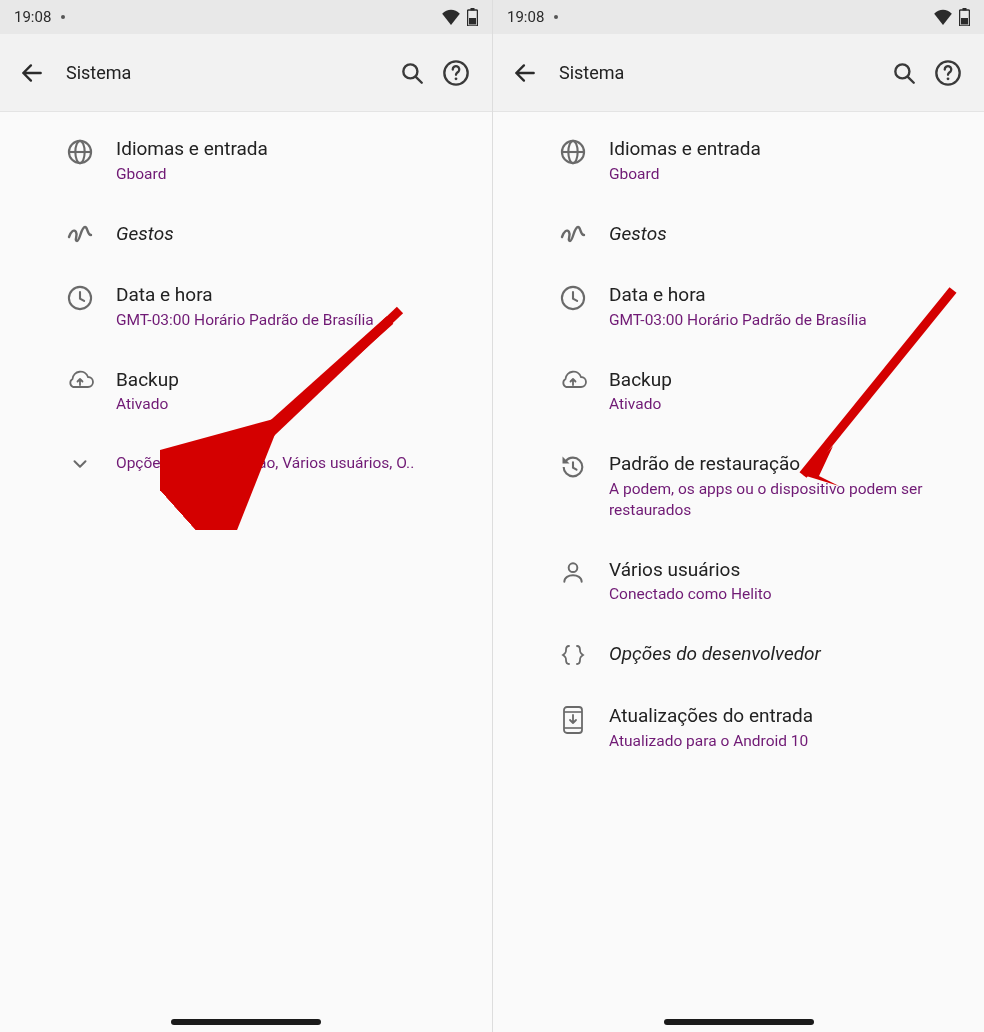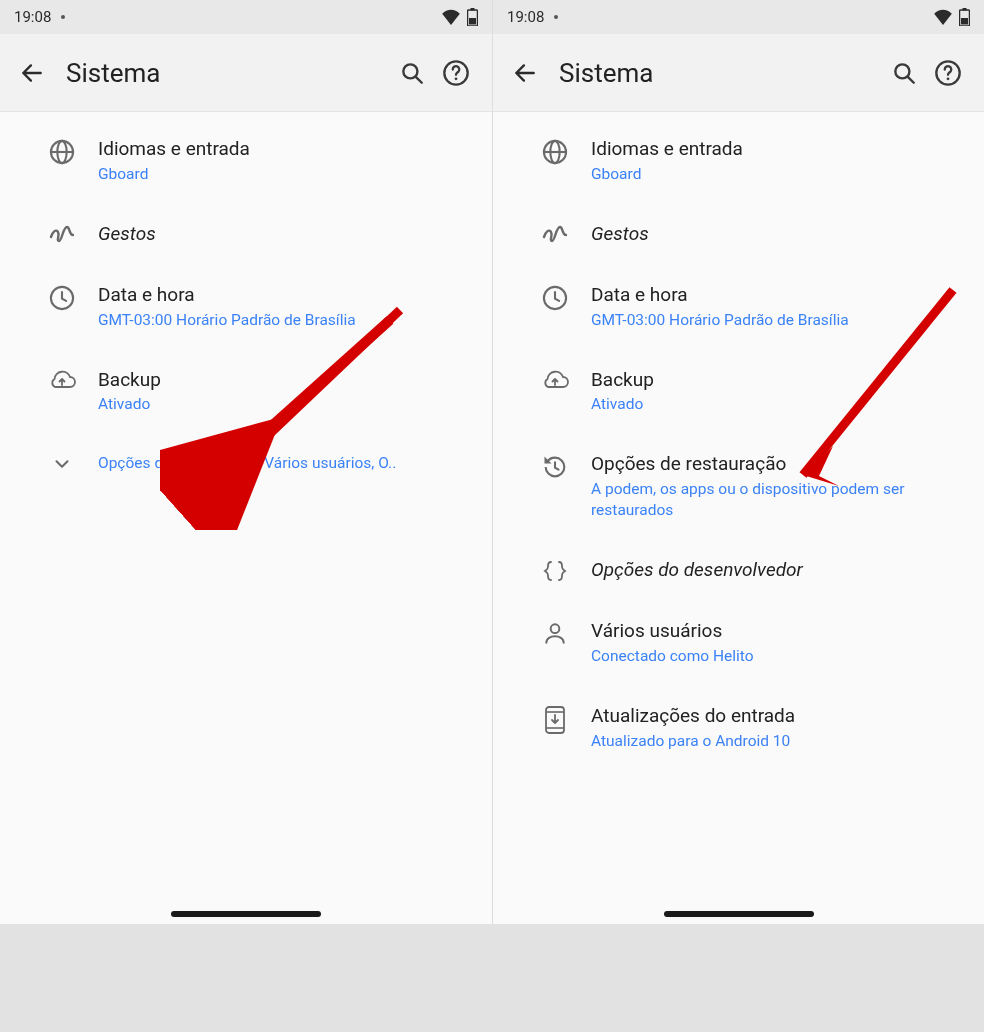--- a/index.html
+++ b/index.html
@@ -6,21 +6,21 @@
   body {
     font-family: Roboto, -apple-system, BlinkMacSystemFont, "Segoe UI", Arial, sans-serif;
     background: #e2e2e2;
     width: 984px;
     height: 1032px;
     display: flex;
     overflow: hidden;
   }
   .screen {
     width: 492px;
-    height: 924px;
+    height: 1032px;
     background: #fafafa;
     position: relative;
     display: flex;
     flex-direction: column;
   }
   .screen + .screen { border-left: 1px solid #ddd; }
   .statusbar {
     height: 34px;
     background: #e8e8e8;
     display: flex;
@@ -35,42 +35,43 @@
   .statusbar .dot { width:4px; height:4px; border-radius:50%; background:#555; display:inline-block;}
   .appbar {
     height: 78px;
     background: #f2f2f2;
     display: flex;
     align-items: center;
     padding: 0 14px;
     border-bottom: 1px solid #e4e4e4;
   }
   .appbar .back { width:36px; display:flex; align-items:center; justify-content:center; cursor:pointer;}
-  .appbar .title { flex:1; font-size:26px; color:#222; padding-left:16px;}
+  .appbar .title { flex:1; font-size:18px; color:#222; padding-left:16px;}
   .appbar .iconbtn { width:44px; height:44px; display:flex; align-items:center; justify-content:center; cursor:pointer;}
   .list { flex:1; overflow:hidden; padding-top:6px;}
   .row {
     display:flex;
     align-items:flex-start;
     padding: 18px 16px 18px 26px;
     cursor:pointer;
+    margin-left:18px;
   }
   .row.tall { align-items:center;font-style:italic; }
   .row .iconcol {
     width: 72px;
     display:flex;
     align-items:center;
     justify-content:center;
     color:#6a6a6a;
     flex-shrink:0;
     padding-top:2px;
   }
   .row .textcol { flex:1; min-width:0; }
   .row .primary { font-size:19px; color:#222; line-height:1.35; }
-  .row .secondary { font-size:15.5px; color:#3b82f6; line-height:1.35; margin-top:2px; }
+  .row .secondary { font-size:15.5px; color:#701a75; line-height:1.35; margin-top:2px; }
   .row .secondary.ellipsis { white-space:nowrap; overflow:hidden; text-overflow:ellipsis; }
   .navbar {
     height:20px;
     display:flex;
     align-items:center;
     justify-content:center;
   }
   .navpill { width:150px; height:6px; border-radius:3px; background:#1a1a1a; }
   svg { display:block; }
   
@@ -326,50 +327,50 @@
       <div class="iconcol">
           <span>
         <svg width="28" height="28" viewBox="0 0 24 24">
               <path fill="none" stroke="#6a6a6a" stroke-width="1.8" d="M4 12a8 8 0 108-8 7.8 7.8 0 00-6.5 3.4"></path>
               <path fill="#6a6a6a" d="M3 3v6h6z"></path>
               <path fill="none" stroke="#6a6a6a" stroke-width="1.8" stroke-linecap="round" d="M12 8v4.5l3 1.8"></path>
             </svg>
       </span>
         </div>
       <div class="textcol">
-        <div class="primary">Opções de restauração</div>
+        <div class="primary">Padrão de restauração</div>
         <div class="secondary">A podem, os apps ou o dispositivo podem ser restaurados</div>
-      </div>
-    </div>
-
-    <div class="row tall">
-      <div class="iconcol">
-          <span>
-        <svg width="26" height="22" viewBox="0 0 26 22">
-              <path fill="none" stroke="#6a6a6a" stroke-width="1.8" stroke-linecap="round" d="M9 2c-3 0-3 2-3 4s0 3-3 5c3 2 3 3 3 5s0 4 3 4M17 2c3 0 3 2 3 4s0 3 3 5c-3 2-3 3-3 5s0 4-3 4"></path>
-            </svg>
-      </span>
-        </div>
-      <div class="textcol">
-        <div class="primary">Opções do desenvolvedor</div>
       </div>
     </div>
 
     <div class="row">
       <div class="iconcol">
           <span>
         <svg width="26" height="26" viewBox="0 0 24 24">
               <circle cx="12" cy="8" r="4" fill="none" stroke="#6a6a6a" stroke-width="1.8"></circle>
               <path fill="none" stroke="#6a6a6a" stroke-width="1.8" stroke-linecap="round" d="M4 21c0-4 4-6 8-6s8 2 8 6"></path>
             </svg>
       </span>
         </div>
       <div class="textcol">
         <div class="primary">Vários usuários</div>
         <div class="secondary">Conectado como Helito</div>
+      </div>
+    </div>
+
+    <div class="row tall">
+      <div class="iconcol">
+          <span>
+        <svg width="26" height="22" viewBox="0 0 26 22">
+              <path fill="none" stroke="#6a6a6a" stroke-width="1.8" stroke-linecap="round" d="M9 2c-3 0-3 2-3 4s0 3-3 5c3 2 3 3 3 5s0 4 3 4M17 2c3 0 3 2 3 4s0 3 3 5c-3 2-3 3-3 5s0 4-3 4"></path>
+            </svg>
+      </span>
+        </div>
+      <div class="textcol">
+        <div class="primary">Opções do desenvolvedor</div>
       </div>
     </div>
 
     <div class="row">
       <div class="iconcol">
           <span>
         <svg width="22" height="30" viewBox="0 0 22 30">
               <rect x="2" y="2" width="18" height="26" rx="3" fill="none" stroke="#6a6a6a" stroke-width="1.8"></rect>
               <line x1="2" y1="7" x2="20" y2="7" stroke="#6a6a6a" stroke-width="1.6"></line>
               <line x1="2" y1="23" x2="20" y2="23" stroke="#6a6a6a" stroke-width="1.6"></line>

